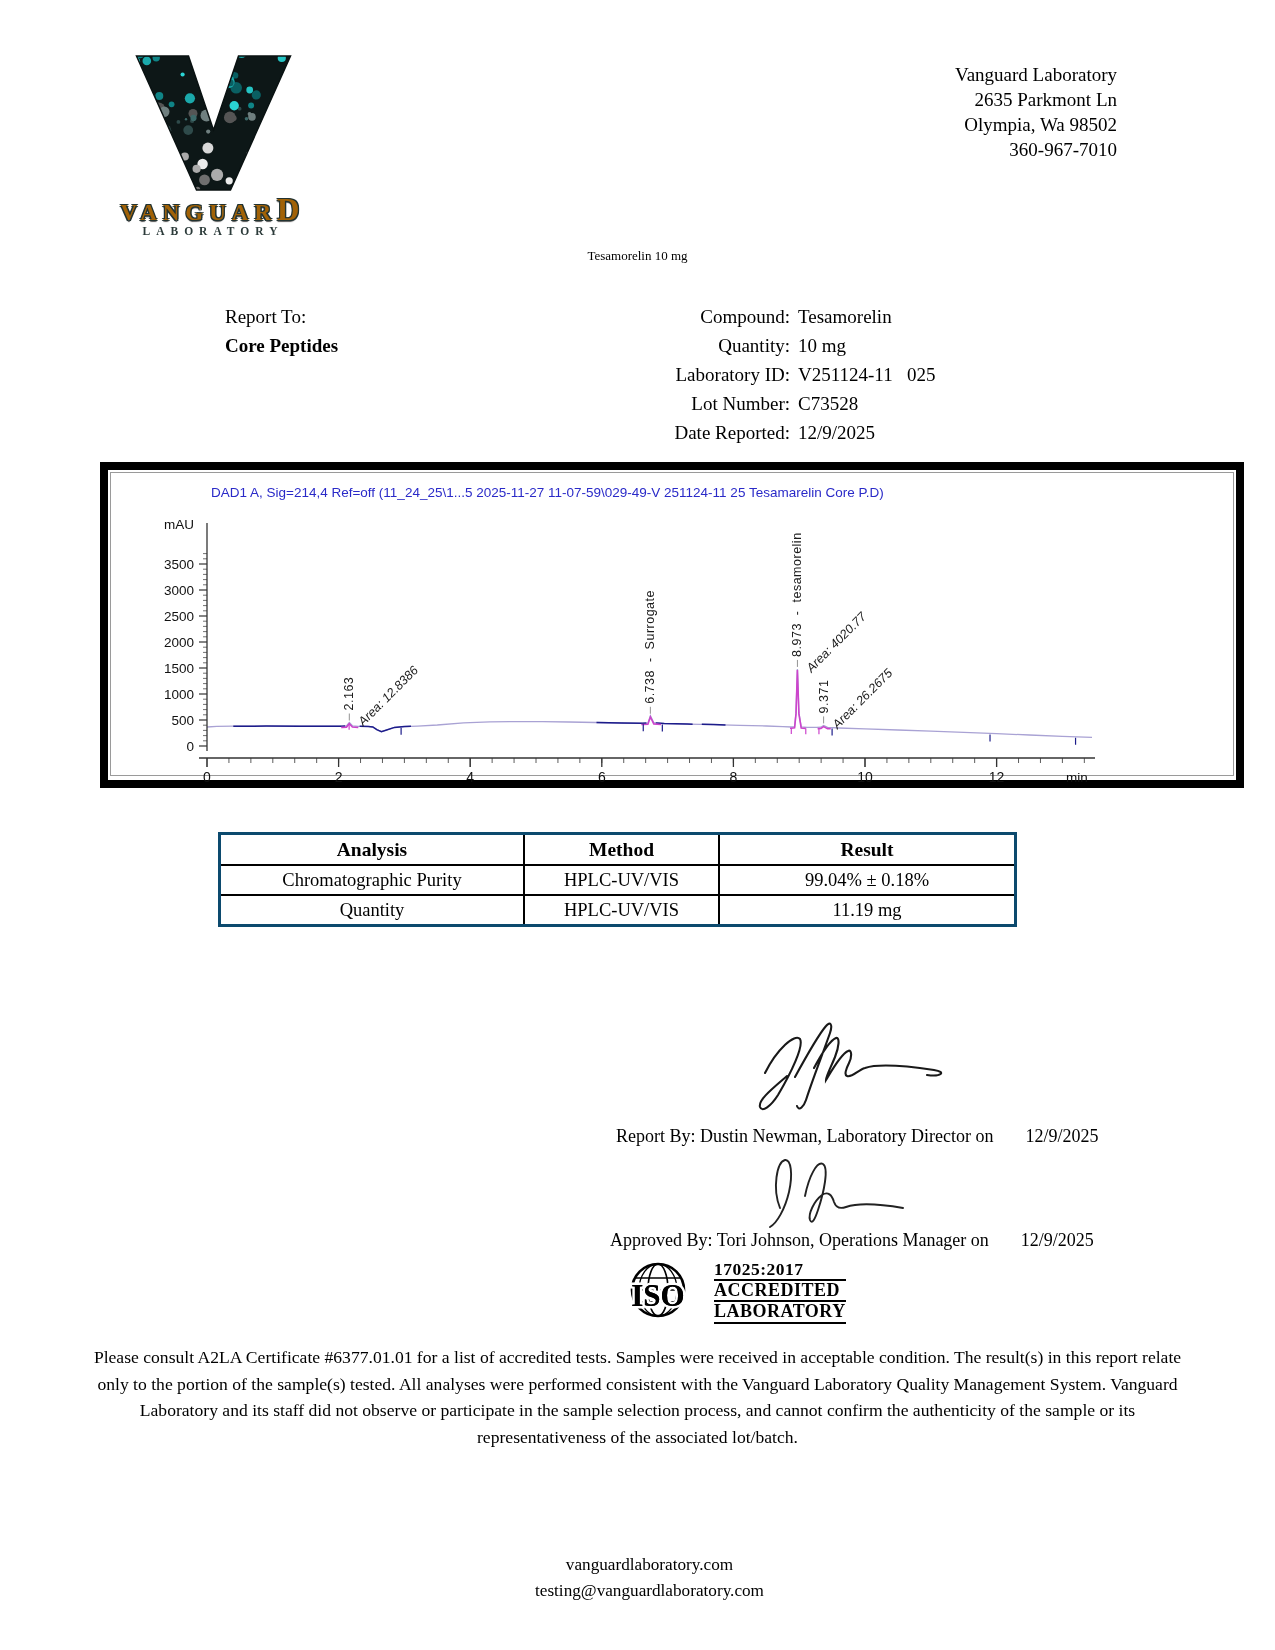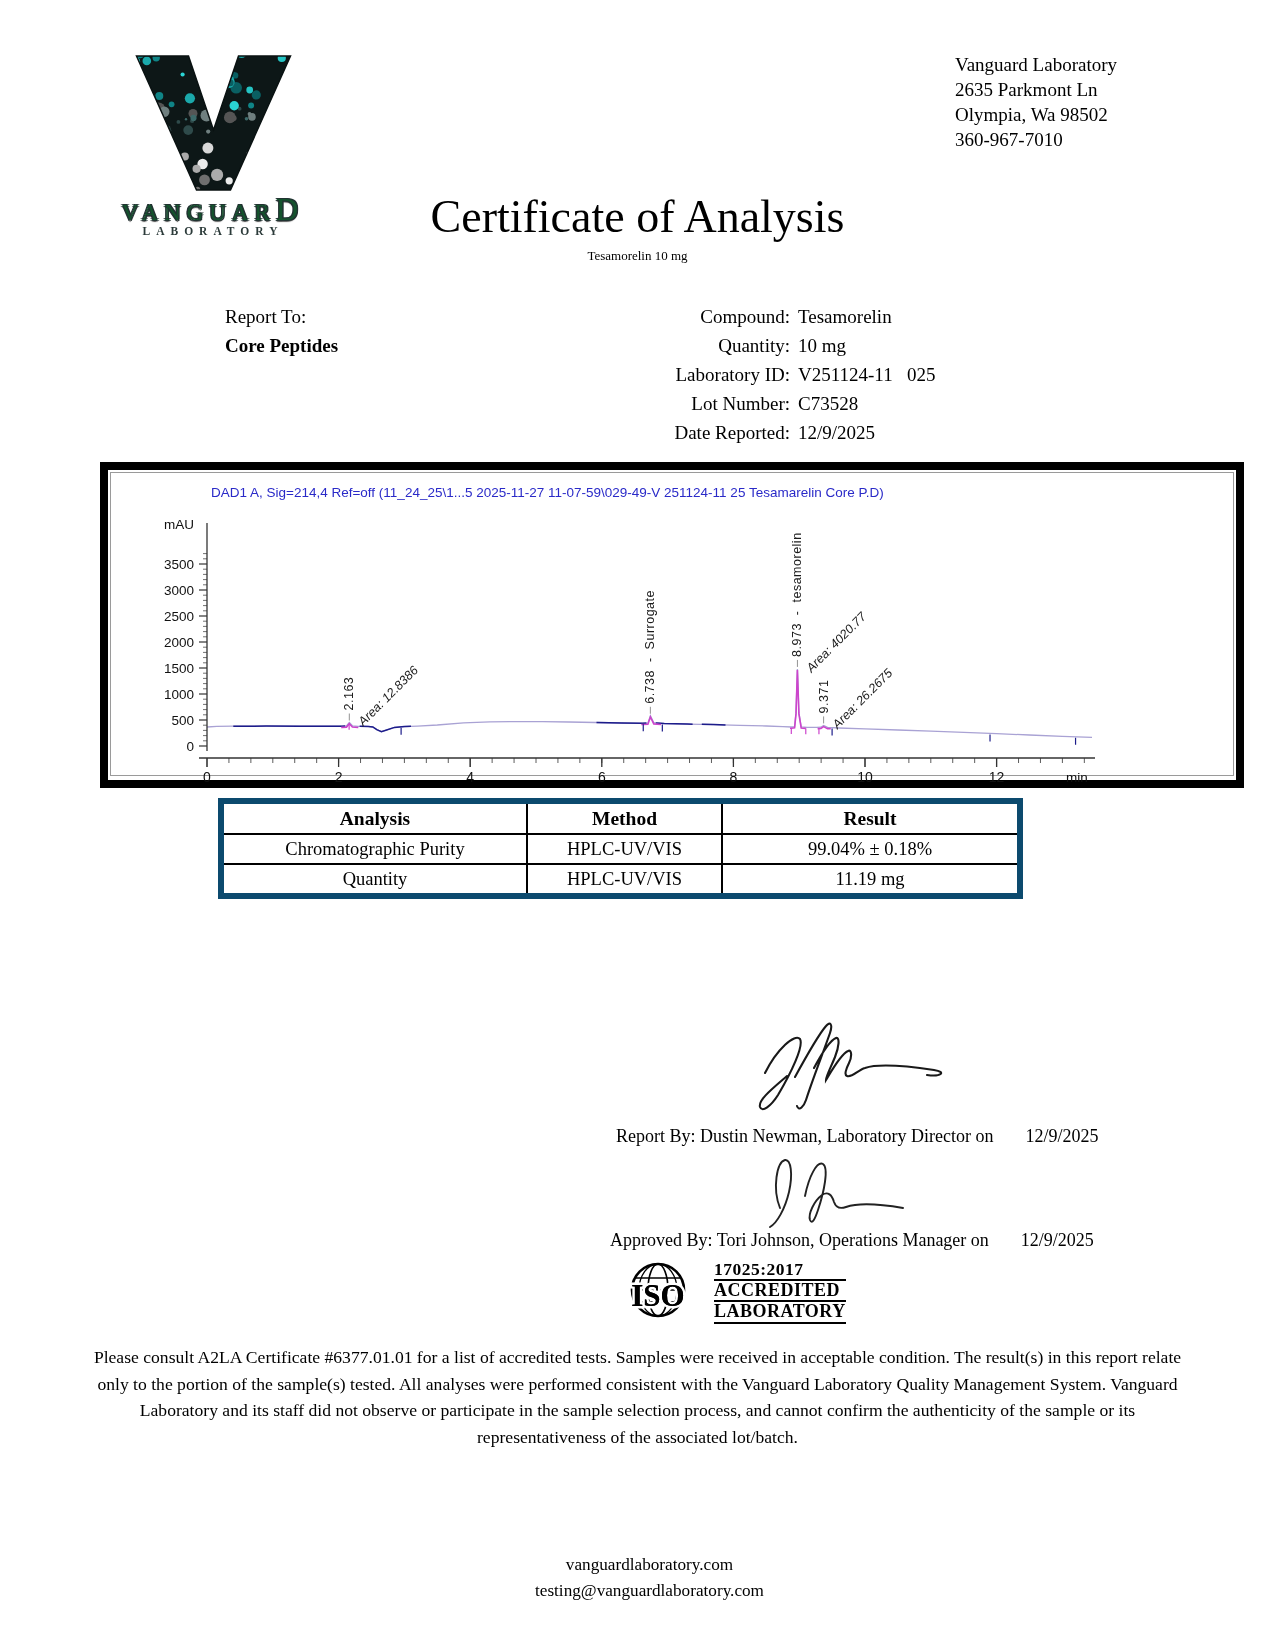--- a/index.html
+++ b/index.html
@@ -1,23 +1,23 @@
 <!DOCTYPE html>
 <html><head>
 <meta charset="utf-8">
 <style>
   html,body{margin:0;padding:0;background:#ffffff;}
   #page{position:relative;width:1275px;height:1650px;background:#fff;overflow:hidden;
         font-family:"Liberation Serif",serif;color:#000;}
   .abs{position:absolute;}
 
   
-  #lab-address{right:158px;top:52px;font-size:19px;line-height:25px;}
+  #lab-address{right:158px;top:62px;text-align:right;font-size:19px;line-height:25px;}
   #logo{left:118px;top:50px;width:190px;text-align:center;}
-  #logo-word{font-weight:normal;letter-spacing:6px;font-size:23px;color:#14532d;
+  #logo-word{font-weight:bold;letter-spacing:6px;font-size:23px;color:#a16207;
     text-shadow:-1.2px -1.2px 0 #223332,1.2px -1.2px 0 #223332,-1.2px 1.2px 0 #223332,1.2px 1.2px 0 #223332,0 2px 1px #555;
     margin-top:-4px;}
   #logo-word .bigD{font-size:31px;}
   #logo-sub{font-weight:bold;letter-spacing:6px;font-size:11.5px;color:#2c3b3a;margin-top:-3px;}
 
   
   #title{left:0;top:190px;width:100%;text-align:center;font-size:46px;}
   #subtitle{left:0;top:248px;width:100%;text-align:center;font-size:13px;}
 
   
@@ -31,21 +31,21 @@
   
   #chart-frame{left:100px;top:462px;width:1144px;height:326px;border:8px solid #000000;box-sizing:border-box;background:#fff;}
   #chart-inner{margin:2px;border:1px solid #9a9a9a;height:calc(100% - 6px);box-sizing:border-box;}
   #chart{display:block;}
 
   
   #results{left:218px;top:798px;border-collapse:collapse;}
   #results th,#results td{border:2px solid #000;text-align:center;padding:1px 4px;}
   #results th{font-size:19.5px;font-weight:bold;height:27px;}
   #results td{font-size:18.5px;height:26px;}
-  #results{border:6px solid #0c4a6e;}
+  #results{border:3px solid #0c4a6e;margin-top:34px;}
   .col-analysis{width:294px;} .col-method{width:185px;} .col-result{width:286px;}
 
   
   .sigline{font-size:18px;display:flex;gap:32px;white-space:nowrap;}
   #sig1{left:735px;top:1005px;} #sig2{left:750px;top:1148px;}
   #reportby{left:616px;top:1126px;} #approvedby{left:610px;top:1230px;}
 
   
   #iso-badge{left:626px;top:1260px;display:flex;align-items:center;gap:24px;}
   #iso-lines{display:flex;flex-direction:column;}
@@ -163,21 +163,20 @@
     <div id="logo-sub">LABORATORY</div>
   </div>
 
   <div id="lab-address" class="abs">
     <div>Vanguard Laboratory</div>
     <div>2635 Parkmont Ln</div>
     <div>Olympia, Wa 98502</div>
     <div>360-967-7010</div>
   </div>
 
-  <div id="title" class="abs">Certificate of Analysis</div>
   <div id="subtitle" class="abs">Tesamorelin 10 mg</div>
 
   <div id="report-to" class="abs">
     <div>Report To:</div>
     <div class="bold">Core Peptides</div>
   </div>
 
   <div id="details" class="abs">
     <div class="drow">
         <span class="dlabel">Compound:</span>

